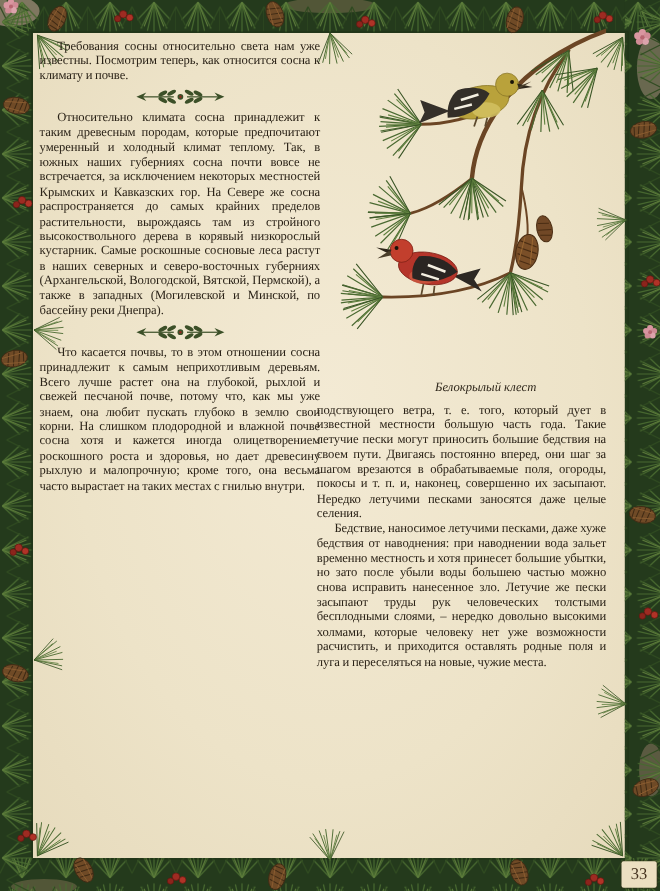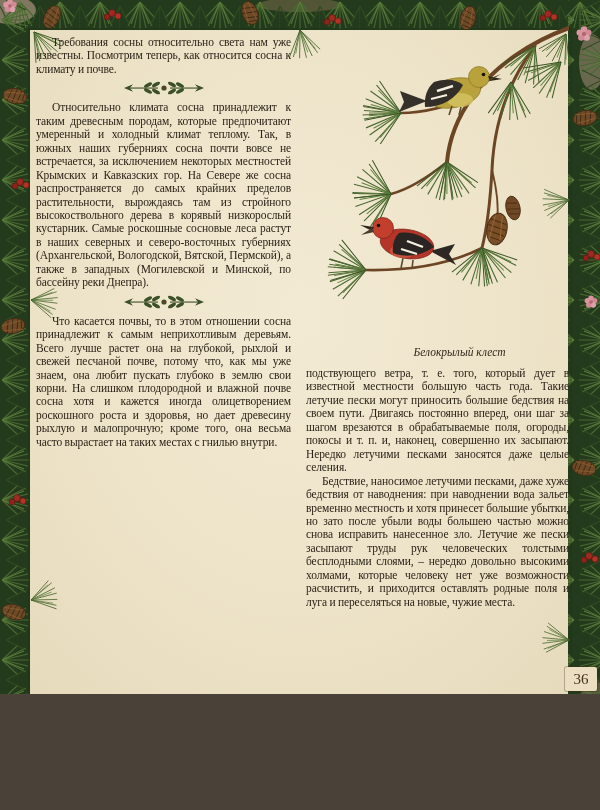--- a/index.html
+++ b/index.html
@@ -1,26 +1,26 @@
 <!DOCTYPE html>
 <html lang="ru"><head>
 <meta charset="utf-8">
 <style>
   html,body{margin:0;padding:0;background:#4a4238;}
   .page{
-    position:relative;width:600px;height:694px;overflow:hidden;
+    position:relative;width:600px;height:810px;overflow:hidden;
     background:radial-gradient(ellipse at 50% 45%, #f3ead4 0%, #ede3c8 55%, #e5d9ba 100%);
     font-family:"Liberation Serif", serif;color:#2b2318;
   }
   .frame-svg{position:absolute;inset:0;pointer-events:none;}
   .col{position:absolute;}
   .col p{margin:0;text-indent:16px;text-align:justify;font-size:11.5px;line-height:13.45px;letter-spacing:-0.1px;word-spacing:-0.3px;}
   .col p.noindent{text-indent:0;}
   #left-col{left:36px;top:36px;width:255px;}
-  #right-col{left:306px;top:22px;width:263px;}
+  #right-col{left:288px;top:22px;width:263px;}
   .ornament{display:flex;justify-content:center;margin:5px 0 6px;}
   .figure{width:263px;height:324px;display:block;}
   .caption{font-style:italic;font-size:11.5px;text-align:center;padding-left:44px;margin:0 0 9px;color:#30281c;}
   .pagenum{
     position:absolute;right:3px;bottom:3px;width:32px;height:24px;background:#ecdfc1;
     display:flex;align-items:center;justify-content:center;font-size:15px;color:#43301d;
     border-radius:2px;box-shadow:0 0 0 1px rgba(60,40,20,.3);
   }
 </style>
 </head>
@@ -221,14 +221,14 @@
         <path d="M68,205 L54,203 L66,209 Z" fill="#2e261a"></path>
         <path d="M68,210 L55,213 L66,206 Z" fill="#4a3e2a"></path>
         <path d="M97,236 L95,246 M107,238 L106,247" stroke="#5d4a2e" stroke-width="1.6"></path>
       </g>
     </svg>
     <div class="caption">Белокрылый клест</div>
     <p class="noindent">подствующего ветра, т. е. того, который дует в известной местности большую часть года. Такие летучие пески могут приносить большие бедствия на своем пути. Двигаясь постоянно вперед, они шаг за шагом врезаются в обрабатываемые поля, огороды, покосы и т. п. и, наконец, совершенно их засыпают. Нередко летучими песками заносятся даже целые селения.</p>
     <p>Бедствие, наносимое летучими песками, даже хуже бедствия от наводнения: при наводнении вода зальет временно местность и хотя принесет большие убытки, но зато после убыли воды большею частью можно снова исправить нанесенное зло. Летучие же пески засыпают труды рук человеческих толстыми бесплодными слоями, – нередко довольно высокими холмами, которые человеку нет уже возможности расчистить, и приходится оставлять родные поля и луга и переселяться на новые, чужие места.</p>
   </div>
 
-  <div class="pagenum">36</div>
+  <div class="pagenum">33</div>
 </div>
 
 </body></html>

